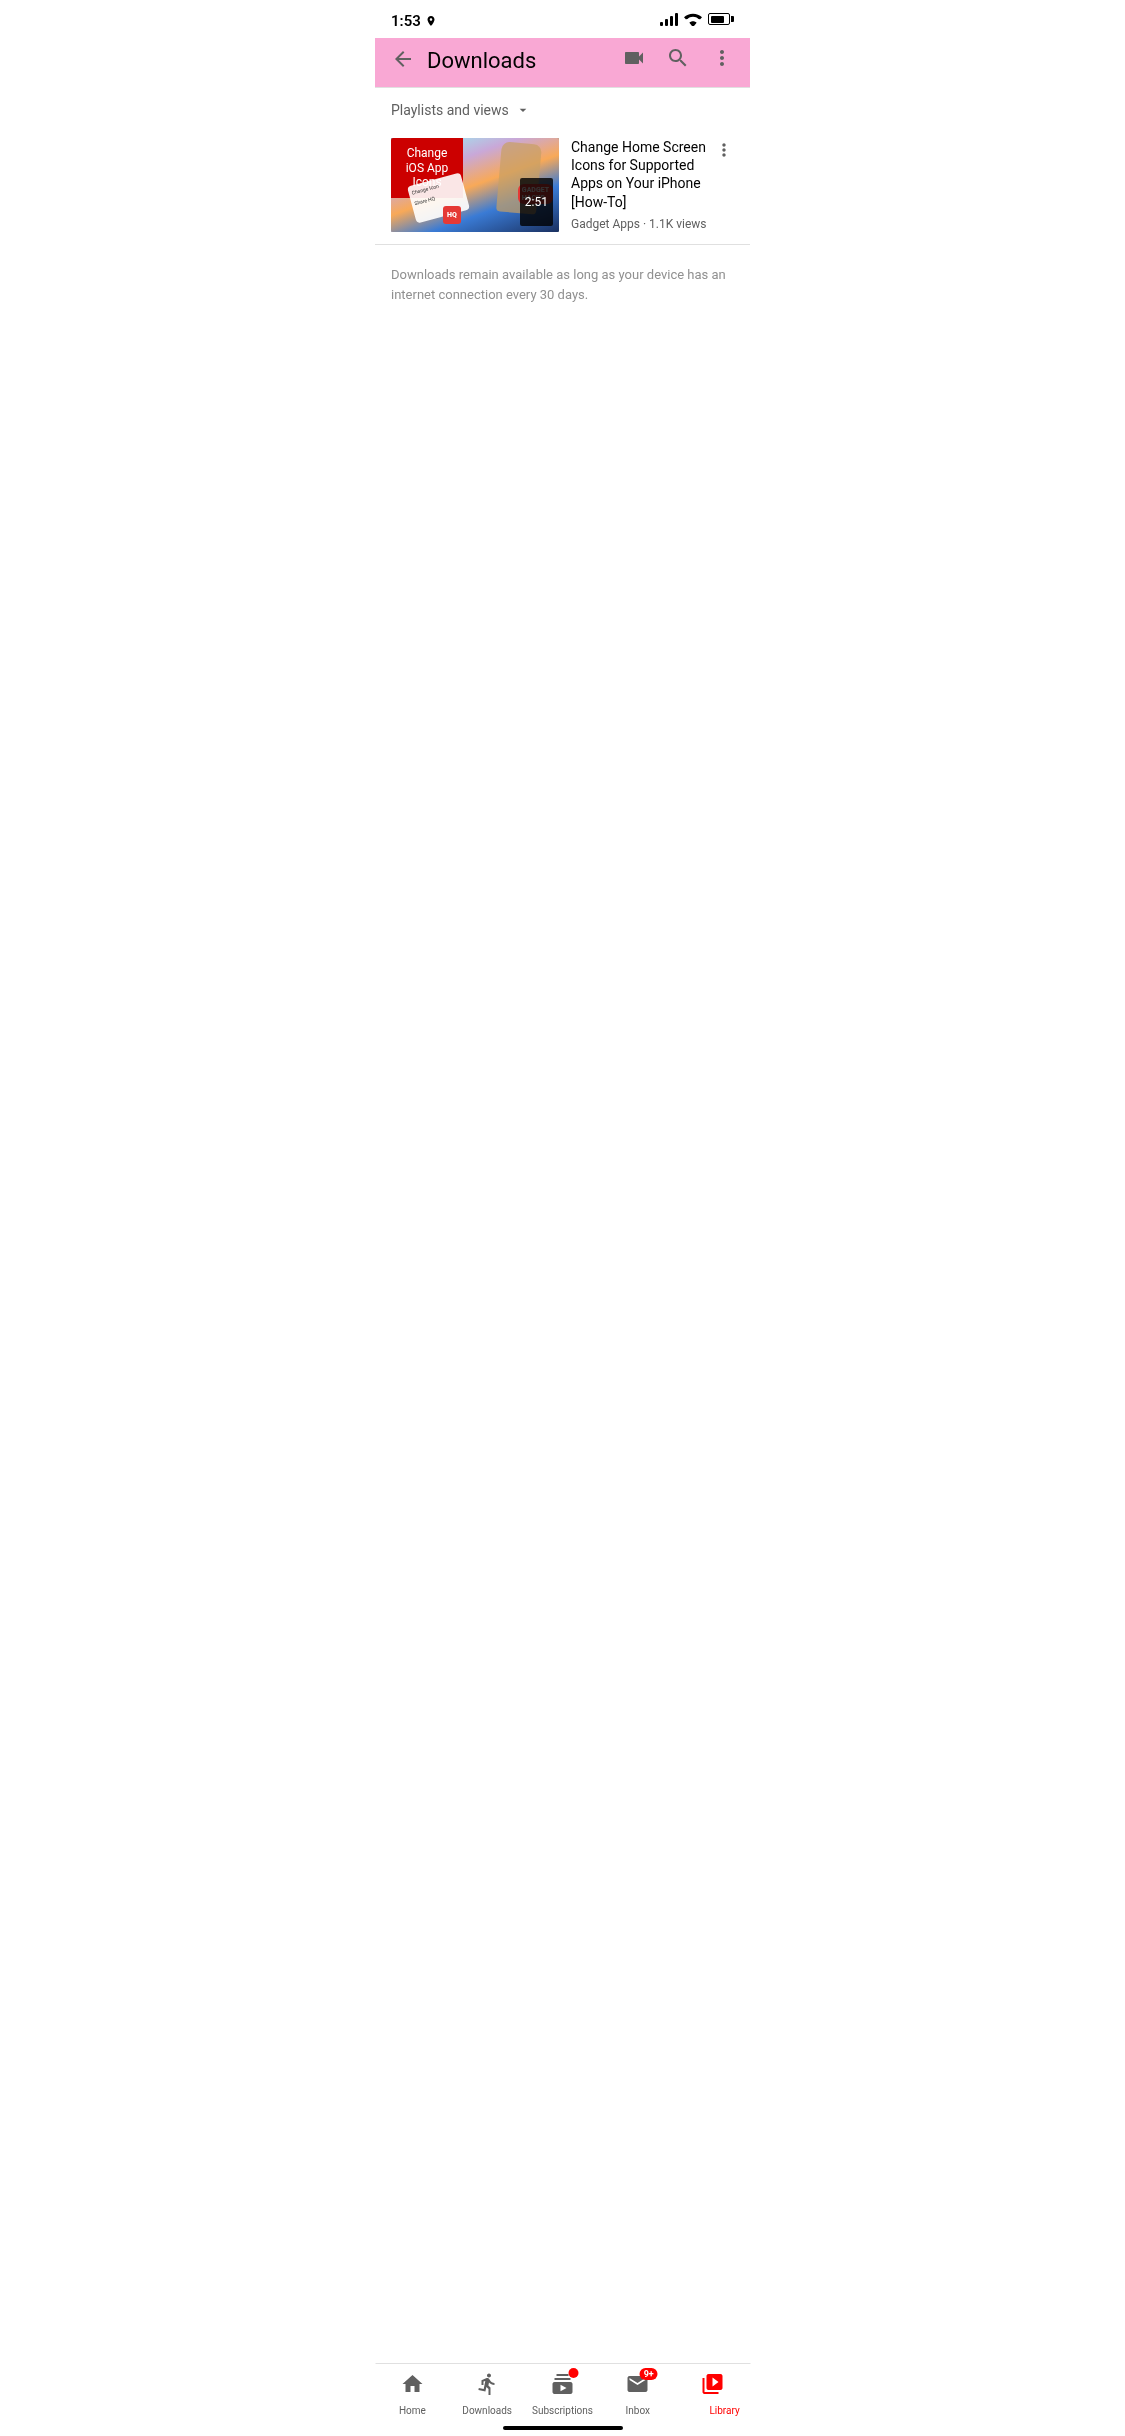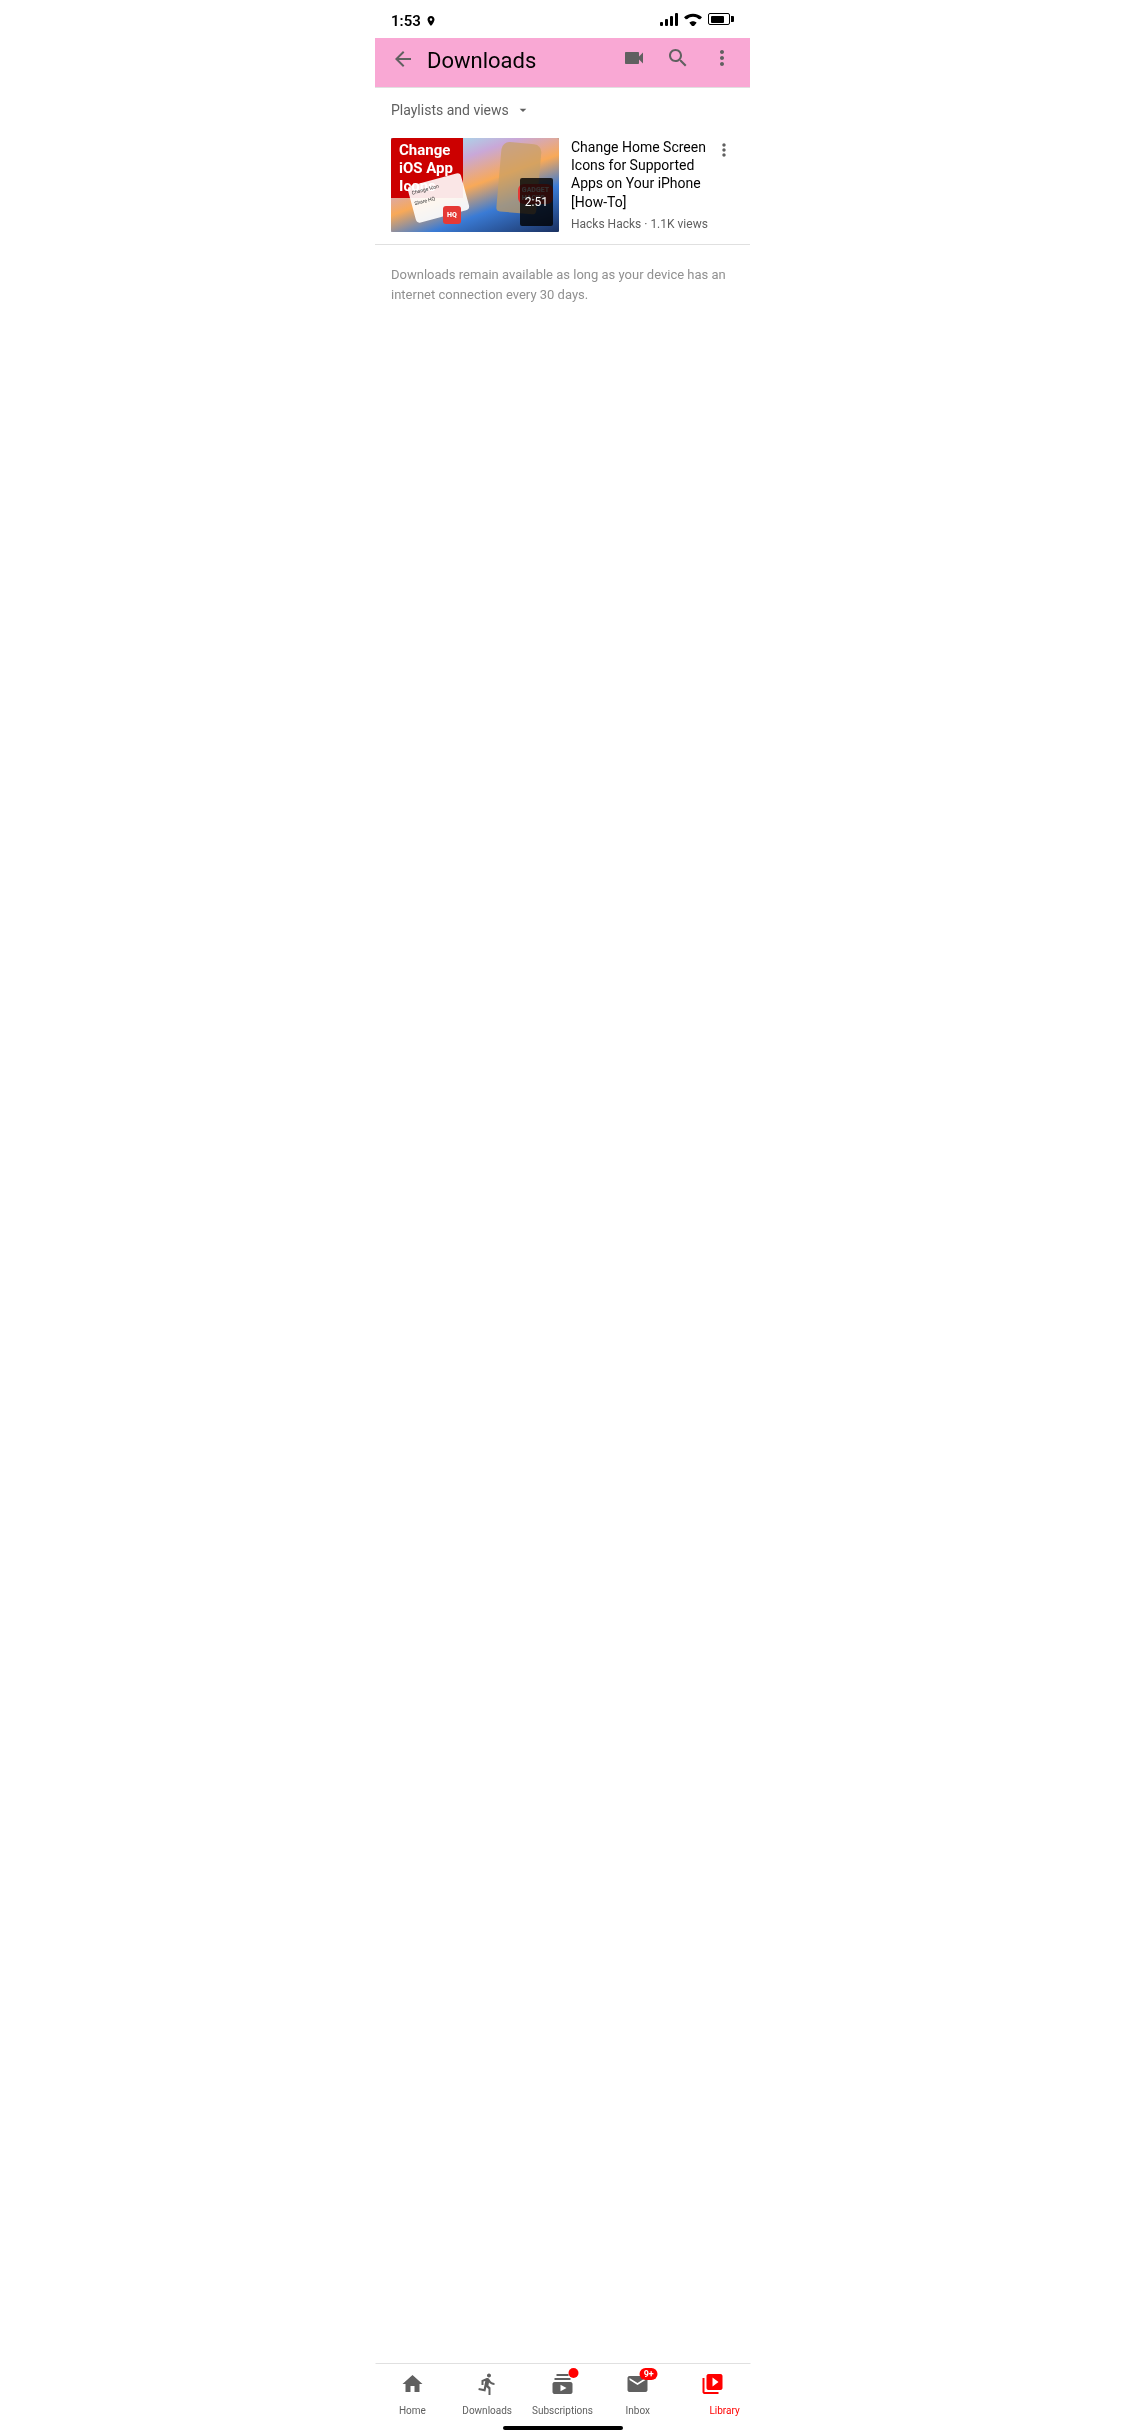--- a/index.html
+++ b/index.html
@@ -128,23 +128,24 @@
       height: 60px;
       background: #c00;
       display: flex;
       flex-direction: column;
       justify-content: center;
       padding: 6px 8px;
     }
 
     .thumb-text {
       color: #fff;
-      font-size: 15px;
-      font-weight: 700;
+      font-size: 12px;
+      font-weight: 400;
       line-height: 1.2;
+      text-align: center;
     }
 
     .thumb-hq-badge {
       position: absolute;
       bottom: 28px;
       right: 6px;
       background: #e53935;
       padding: 2px 4px;
       border-radius: 6px;
     }
@@ -437,21 +438,21 @@
         <span style="color:#fff;font-size:7px;font-weight:900;">HQ</span>
       </div>
     </div>
     <span class="duration-badge">2:51</span>
   </div>
 
   <div class="video-info">
     <div class="video-text">
       <div class="video-title">Change Home Screen Icons for Supported Apps on Your iPhone [How-To]</div>
       <div class="video-meta">
-        <span>Hacks Hacks</span>
+        <span>Gadget Apps</span>
         <span> · </span>
         <span>1.1K views</span>
       </div>
     </div>
     <div class="video-more-btn">
       <svg width="20" height="20" viewBox="0 0 24 24" fill="none">
         <path d="M12 8c1.1 0 2-.9 2-2s-.9-2-2-2-2 .9-2 2 .9 2 2 2zm0 2c-1.1 0-2 .9-2 2s.9 2 2 2 2-.9 2-2-.9-2-2-2zm0 6c-1.1 0-2 .9-2 2s.9 2 2 2 2-.9 2-2-.9-2-2-2z" fill="#606060"></path>
       </svg>
     </div>
   </div>

